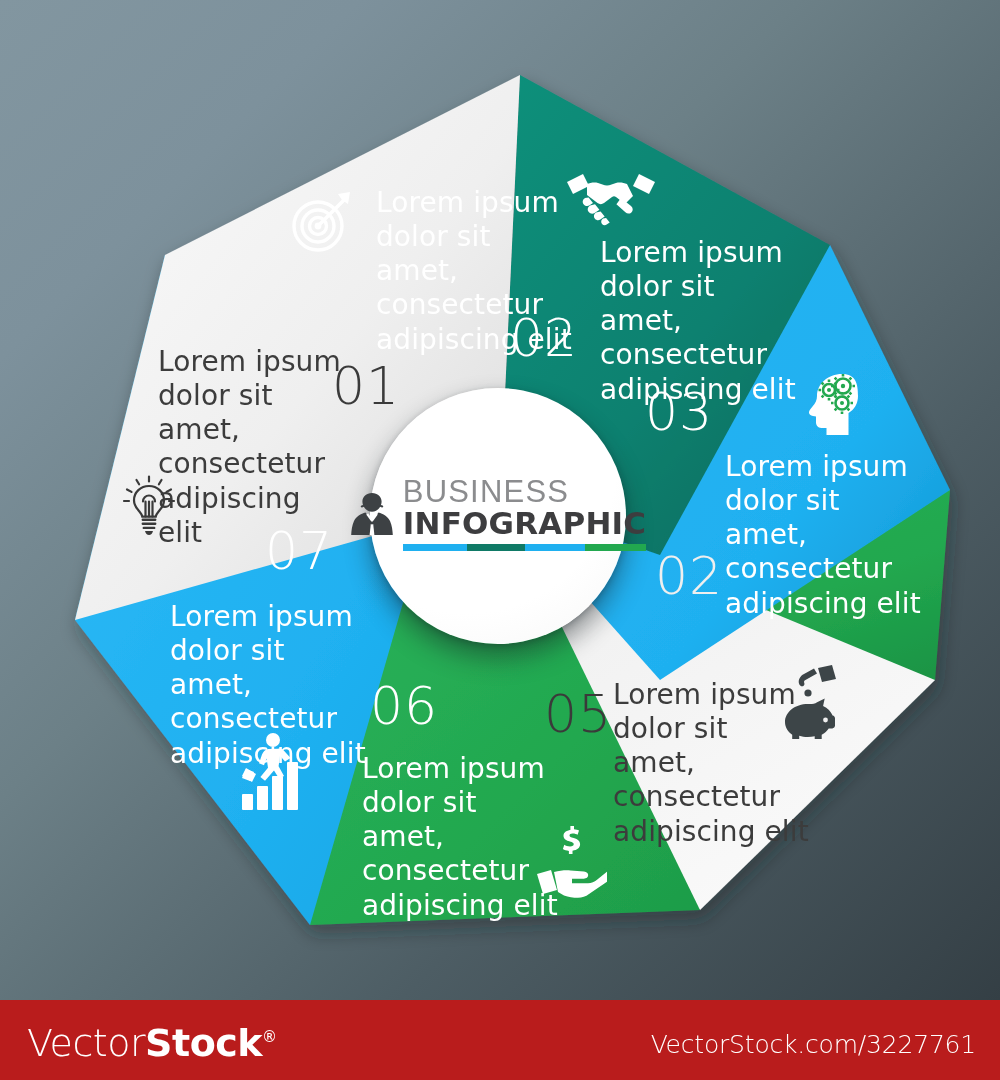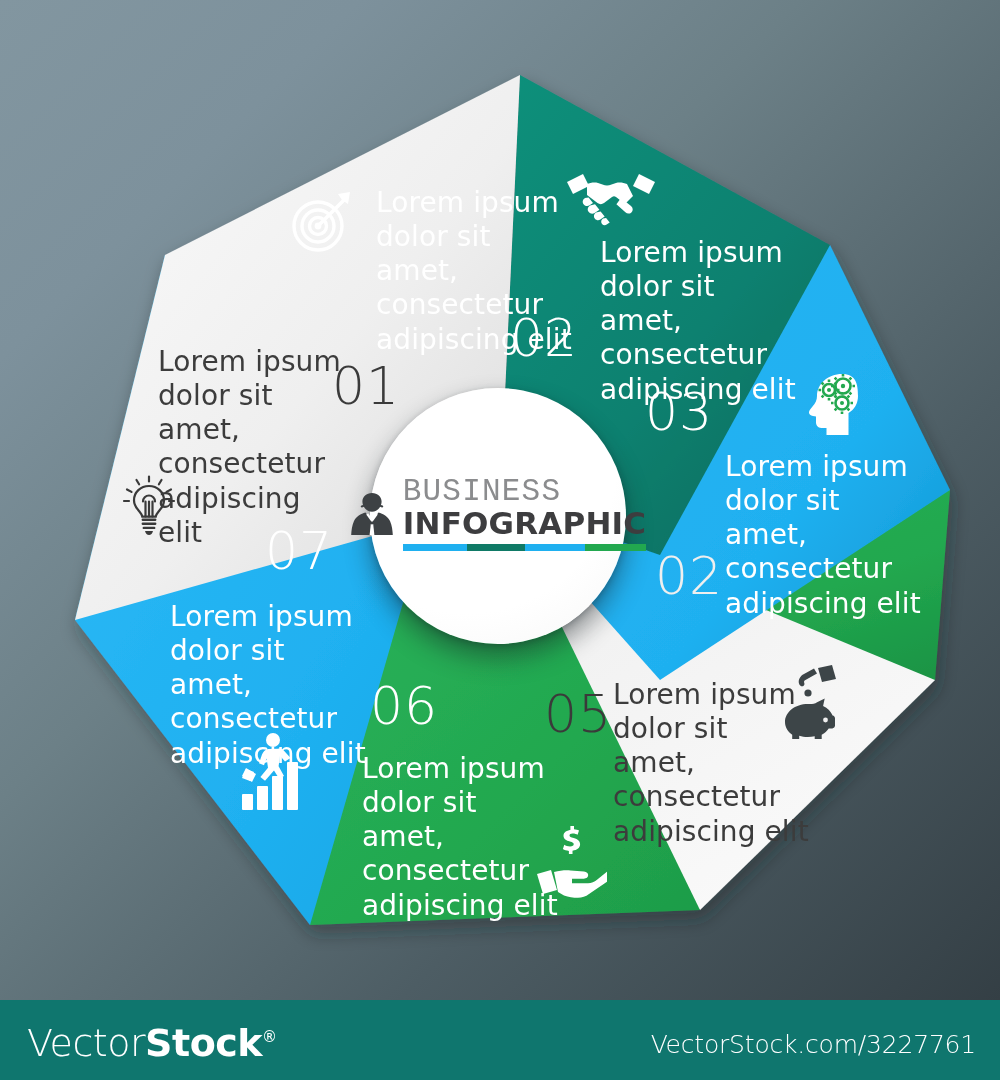--- a/index.html
+++ b/index.html
@@ -42,33 +42,33 @@
     background:radial-gradient(circle at 38% 30%,#ffffff 0%,#ffffff 62%,#f6f6f6 100%);
     box-shadow:0 14px 26px rgba(20,28,34,.45), 0 2px 6px rgba(20,28,34,.25);
     display:flex;align-items:center;justify-content:center;
     z-index:30;
   }
   #logo{display:flex;align-items:center;gap:9px;transform:translateY(-2px);}
   #logo-mark{width:44px;height:46px;flex:0 0 auto;}
   #logo-words{display:flex;flex-direction:column;align-items:stretch;}
   #logo-line1{
     font-size:31px;line-height:.99;color:#8b8c8e;font-weight:300;
-    letter-spacing:1.2px;font-family:Liberation Mono, monospace;
+    letter-spacing:1.2px;font-family:Liberation Sans, sans-serif;
   }
   #logo-line2{
     font-size:31px;line-height:1.0;color:#3d3d3f;font-weight:700;
     letter-spacing:.2px;
   }
   #logo-bar{display:flex;height:7px;margin-top:5px;width:100%;}
   #logo-bar i{display:block;height:100%;}
 
   
   #footer{
     position:absolute;left:0;top:1000px;width:1000px;height:80px;
-    background:#0f766e;
+    background:#b91c1c;
   }
   #vs-logo{
     position:absolute;left:27px;top:21px;
     font-size:38px;color:#ffffff;letter-spacing:-.5px;
     font-family:"DejaVu Sans","Liberation Sans",sans-serif;
   }
   #vs-logo .thin{font-weight:300;}
   #vs-logo .bold{font-weight:700;}
   #vs-logo .reg{font-size:15px;vertical-align:super;font-weight:400;}
   #vs-url{

